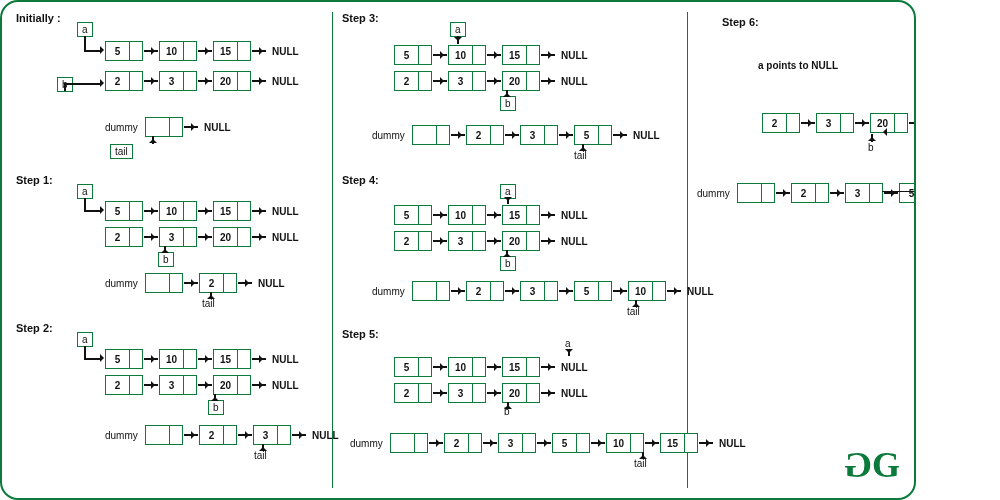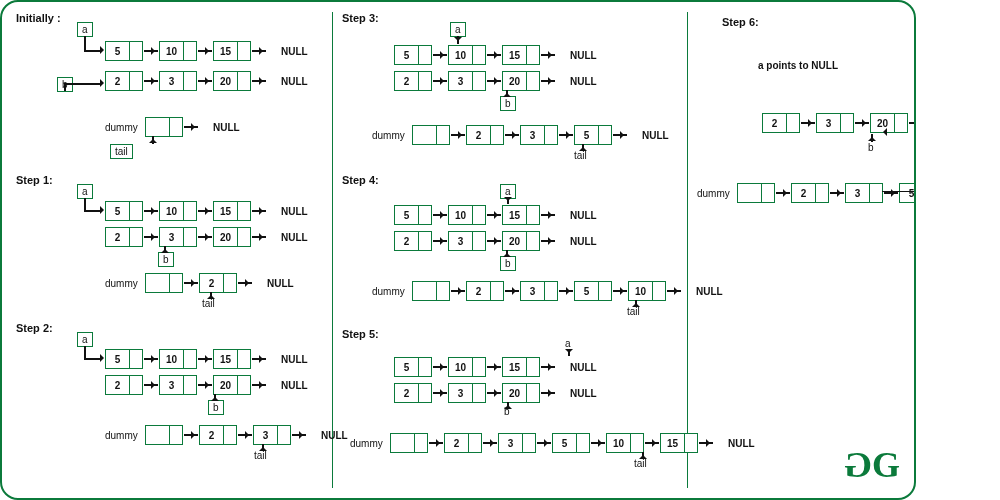--- a/index.html
+++ b/index.html
@@ -10,21 +10,21 @@
   .divider.d2{left:685px}
   .step-label{position:absolute;font-weight:bold;font-size:11px;color:#111}
   .panel{position:absolute}
   .chain{position:absolute;display:flex;align-items:center;height:22px}
   .node{display:flex;border:1.5px solid #0b7a3b;height:20px;background:#fff}
   .cell{width:24px;display:flex;align-items:center;justify-content:center;font-size:10px;font-weight:bold;border-right:1.5px solid #0b7a3b}
   .cell:last-child{border-right:none}
   .cell.ptr{width:12px}
   .arrow{width:14px;height:1.5px;background:#111;position:relative;margin:0 1px}
   .arrow:after{content:"";position:absolute;right:-1px;top:-3px;border:4px solid transparent;border-left-color:#111}
-  .null-txt{font-size:10px;font-weight:bold;margin-left:14px}
+  .null-txt{font-size:10px;font-weight:bold;margin-left:5px}
   .plain-label{position:absolute;font-size:10px;font-weight:normal;color:#111}
   .plain-label.bold{font-weight:bold}
   
   .pbox{position:absolute;border:1.5px solid #0b7a3b;padding:1px 4px;font-size:10px;background:#fff}
   
   .varr{position:absolute;width:1.5px;background:#111}
   .varr.down:after{content:"";position:absolute;left:-3px;bottom:-1px;border:4px solid transparent;border-top-color:#111}
   .varr.up:after{content:"";position:absolute;left:-3px;top:-1px;border:4px solid transparent;border-bottom-color:#111}
   
   .elbow{position:absolute}

